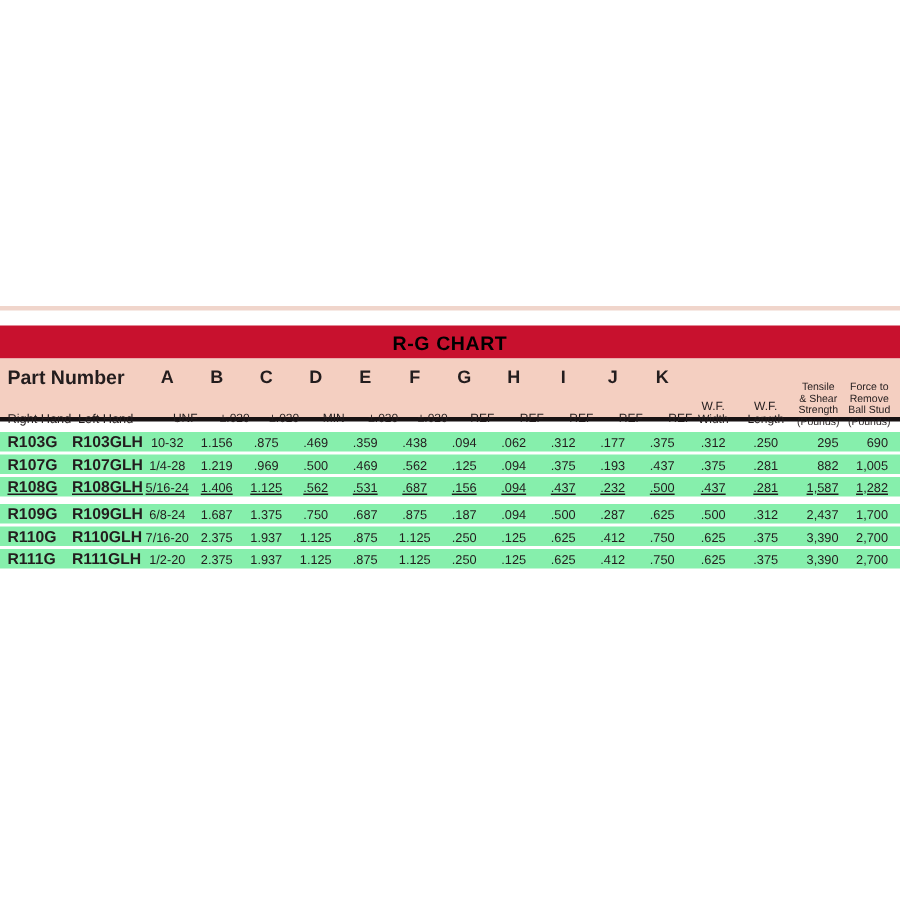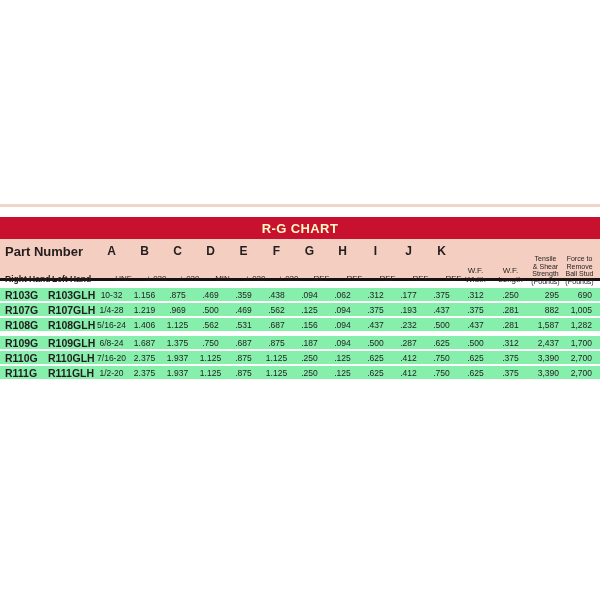--- a/index.html
+++ b/index.html
@@ -5,41 +5,41 @@
   html,body { margin:0; padding:0; background:#fff; }
   .page {
     position:relative; width:600px; height:600px; background:#ffffff;
     font-family:"Liberation Sans", sans-serif; color:#231d1e; overflow:hidden;
   }
   .top-line { position:absolute; top:204px; left:0; width:600px; height:3px; background:#f0d5cb; }
   .title-bar {
     position:absolute; top:217px; left:0; width:600px; height:22px; background:#c8112e;
     display:flex; align-items:center; justify-content:center;
   }
-  .title-bar span { color:#fef9c3; font-weight:bold; font-size:13px; letter-spacing:.4px; }
+  .title-bar span { color:#000000; font-weight:bold; font-size:13px; letter-spacing:.4px; }
   .rg-table { position:absolute; top:239px; left:0; width:592px; }
   .grid {
     display:grid;
     grid-template-columns:45px 50px repeat(11,33px) 35px 35px 35px 33px;
     width:600px;
   }
   .thead { background:#f4cfc1; height:39px; }
   .part-head { grid-column:1 / 3; display:flex; flex-direction:column; justify-content:space-between; padding:5px 0 5px 5px; }
   .part-title { font-weight:bold; font-size:13px; }
-  .part-sub { display:flex; font-size:8.5px;font-weight:bold; }
+  .part-sub { display:flex; font-size:8.5px; }
   .part-sub .rh { width:47px; }
   .col-head { display:flex; flex-direction:column; justify-content:space-between; align-items:center; padding:5px 0 6px 0; }
   .col-letter { font-weight:bold; font-size:12px; }
   .col-sub { font-size:8px;margin-left:24px; }
   .wf-head { display:flex; flex-direction:column; justify-content:flex-end; align-items:center; padding-bottom:5px; font-size:8px; line-height:8.5px; text-align:center;margin-top:28px; }
   .tall-head { display:flex; flex-direction:column; justify-content:flex-end; align-items:center; padding-bottom:4px; font-size:7px; line-height:7.5px; text-align:center; }
   .rule { width:600px; height:3px; background:#171112; }
   .tbody { padding-top:7px; }
   .trow { background:#86efac; height:13px; margin-bottom:2px; align-items:center; }
-  .trow.group-end { margin-bottom:5px; }
+  .trow.group-end { margin-bottom:5px;text-decoration:underline; }
   .trow .cell { font-size:8.5px; text-align:center; white-space:nowrap; }
   .trow .c0 { font-weight:bold; font-size:10.5px; text-align:left; padding-left:5px; }
   .trow .c1 { font-weight:bold; font-size:10.5px; text-align:left; padding-left:3px; }
   .trow .c15, .trow .c16 { text-align:right; padding-right:4px; }
 </style>
 </head>
 <body>
 
 <div class="page">
   <div class="top-line"></div>

